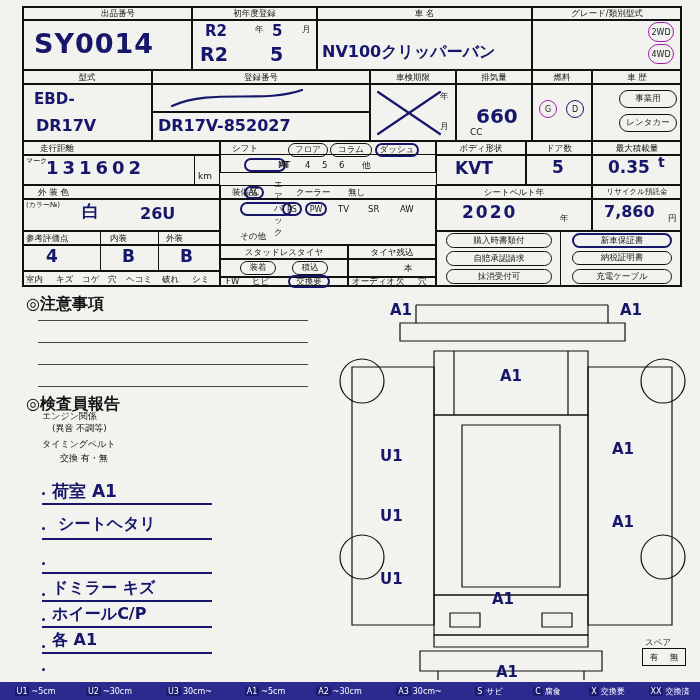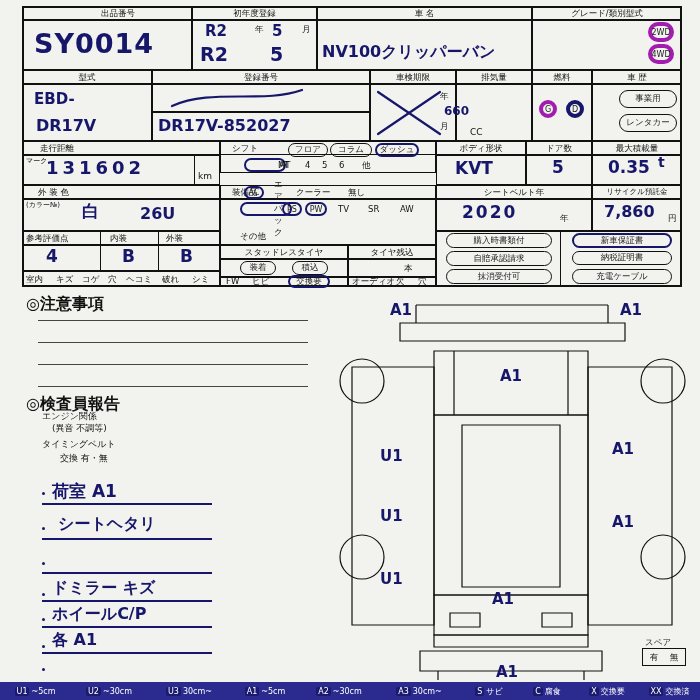--- a/index.html
+++ b/index.html
@@ -11,21 +11,21 @@
     position:relative;
     overflow:hidden;
   }
   .sheet{position:absolute;left:0;top:0;width:700px;height:700px;}
   .bx{position:absolute;box-sizing:border-box;border:1px solid #111;}
   .lbl{position:absolute;font-size:8.5px;line-height:1.05;color:#111;}
   .hw{position:absolute;font-family:"DejaVu Sans","Liberation Sans",sans-serif;color:#16166b;font-weight:bold;}
   .ctr{display:flex;align-items:center;justify-content:center;}
   .ovalbtn{position:absolute;border:1px solid #111;border-radius:9px;box-sizing:border-box;
            display:flex;align-items:center;justify-content:center;font-size:8.5px;background:transparent;}
-  .circ{position:absolute;border:4px solid #a21caf;border-radius:50%;box-sizing:border-box;display:flex;align-items:center;justify-content:center;font-size:8px;}
+  .circ{position:absolute;border:1px solid #a21caf;border-radius:50%;box-sizing:border-box;display:flex;align-items:center;justify-content:center;font-size:8px;}
   .dot{position:absolute;width:3px;height:3px;background:#16166b;border-radius:50%;}
   .bigid{position:absolute;font-size:27px;font-weight:bold;color:#16166b;letter-spacing:1px;}
   .line{position:absolute;background:#111;}
   .bluepen{stroke:#16166b;fill:none;stroke-width:2.2;stroke-linecap:round;stroke-linejoin:round;}
   .footer{position:absolute;left:0;bottom:0;width:700px;height:18px;background:#2b2b8f;}
   .fcell{position:absolute;top:0;height:18px;font-size:8px;color:#fff;display:flex;align-items:center;justify-content:center;}
   .fkey{background:#1a1a6e;border-radius:2px;color:#fff;padding:0 2px;margin-right:2px;font-size:8px;}
   .diagram{position:absolute;left:330px;top:295px;width:365px;height:385px;}
   .noteline{position:absolute;height:1px;background:#444;}
   .secthdr{position:absolute;font-size:16px;font-weight:bold;color:#111;}
@@ -88,21 +88,21 @@
   <div class="lbl" style="left:440px;top:92px;">年</div>
   <div class="lbl" style="left:440px;top:122px;">月</div>
   <svg style="position:absolute;left:370px;top:84px;width:86px;height:57px;">
     <path class="bluepen" d="M8 8 L70 50"></path>
     <path class="bluepen" d="M70 8 L8 50"></path>
   </svg>
 
   <div class="bx" style="left:456px;top:70px;width:76px;height:14px;"></div>
   <div class="lbl ctr" style="left:456px;top:70px;width:76px;height:14px;display:flex;">排気量</div>
   <div class="bx" style="left:456px;top:84px;width:76px;height:57px;"></div>
-  <div class="hw" style="left:444px;top:104px;font-size:12px;">660</div>
+  <div class="hw" style="left:476px;top:104px;font-size:20px;">660</div>
   <div class="lbl" style="left:470px;top:128px;font-size:9px;">CC</div>
 
   <div class="bx" style="left:532px;top:70px;width:60px;height:14px;"></div>
   <div class="lbl ctr" style="left:532px;top:70px;width:60px;height:14px;display:flex;">燃料</div>
   <div class="bx" style="left:532px;top:84px;width:60px;height:57px;"></div>
   <div class="circ" style="left:539px;top:100px;width:18px;height:18px;">
     <span>G</span>
   </div>
   <div class="circ" style="left:566px;top:100px;width:18px;height:18px;border-color:#16166b;">
     <span>D</span>

